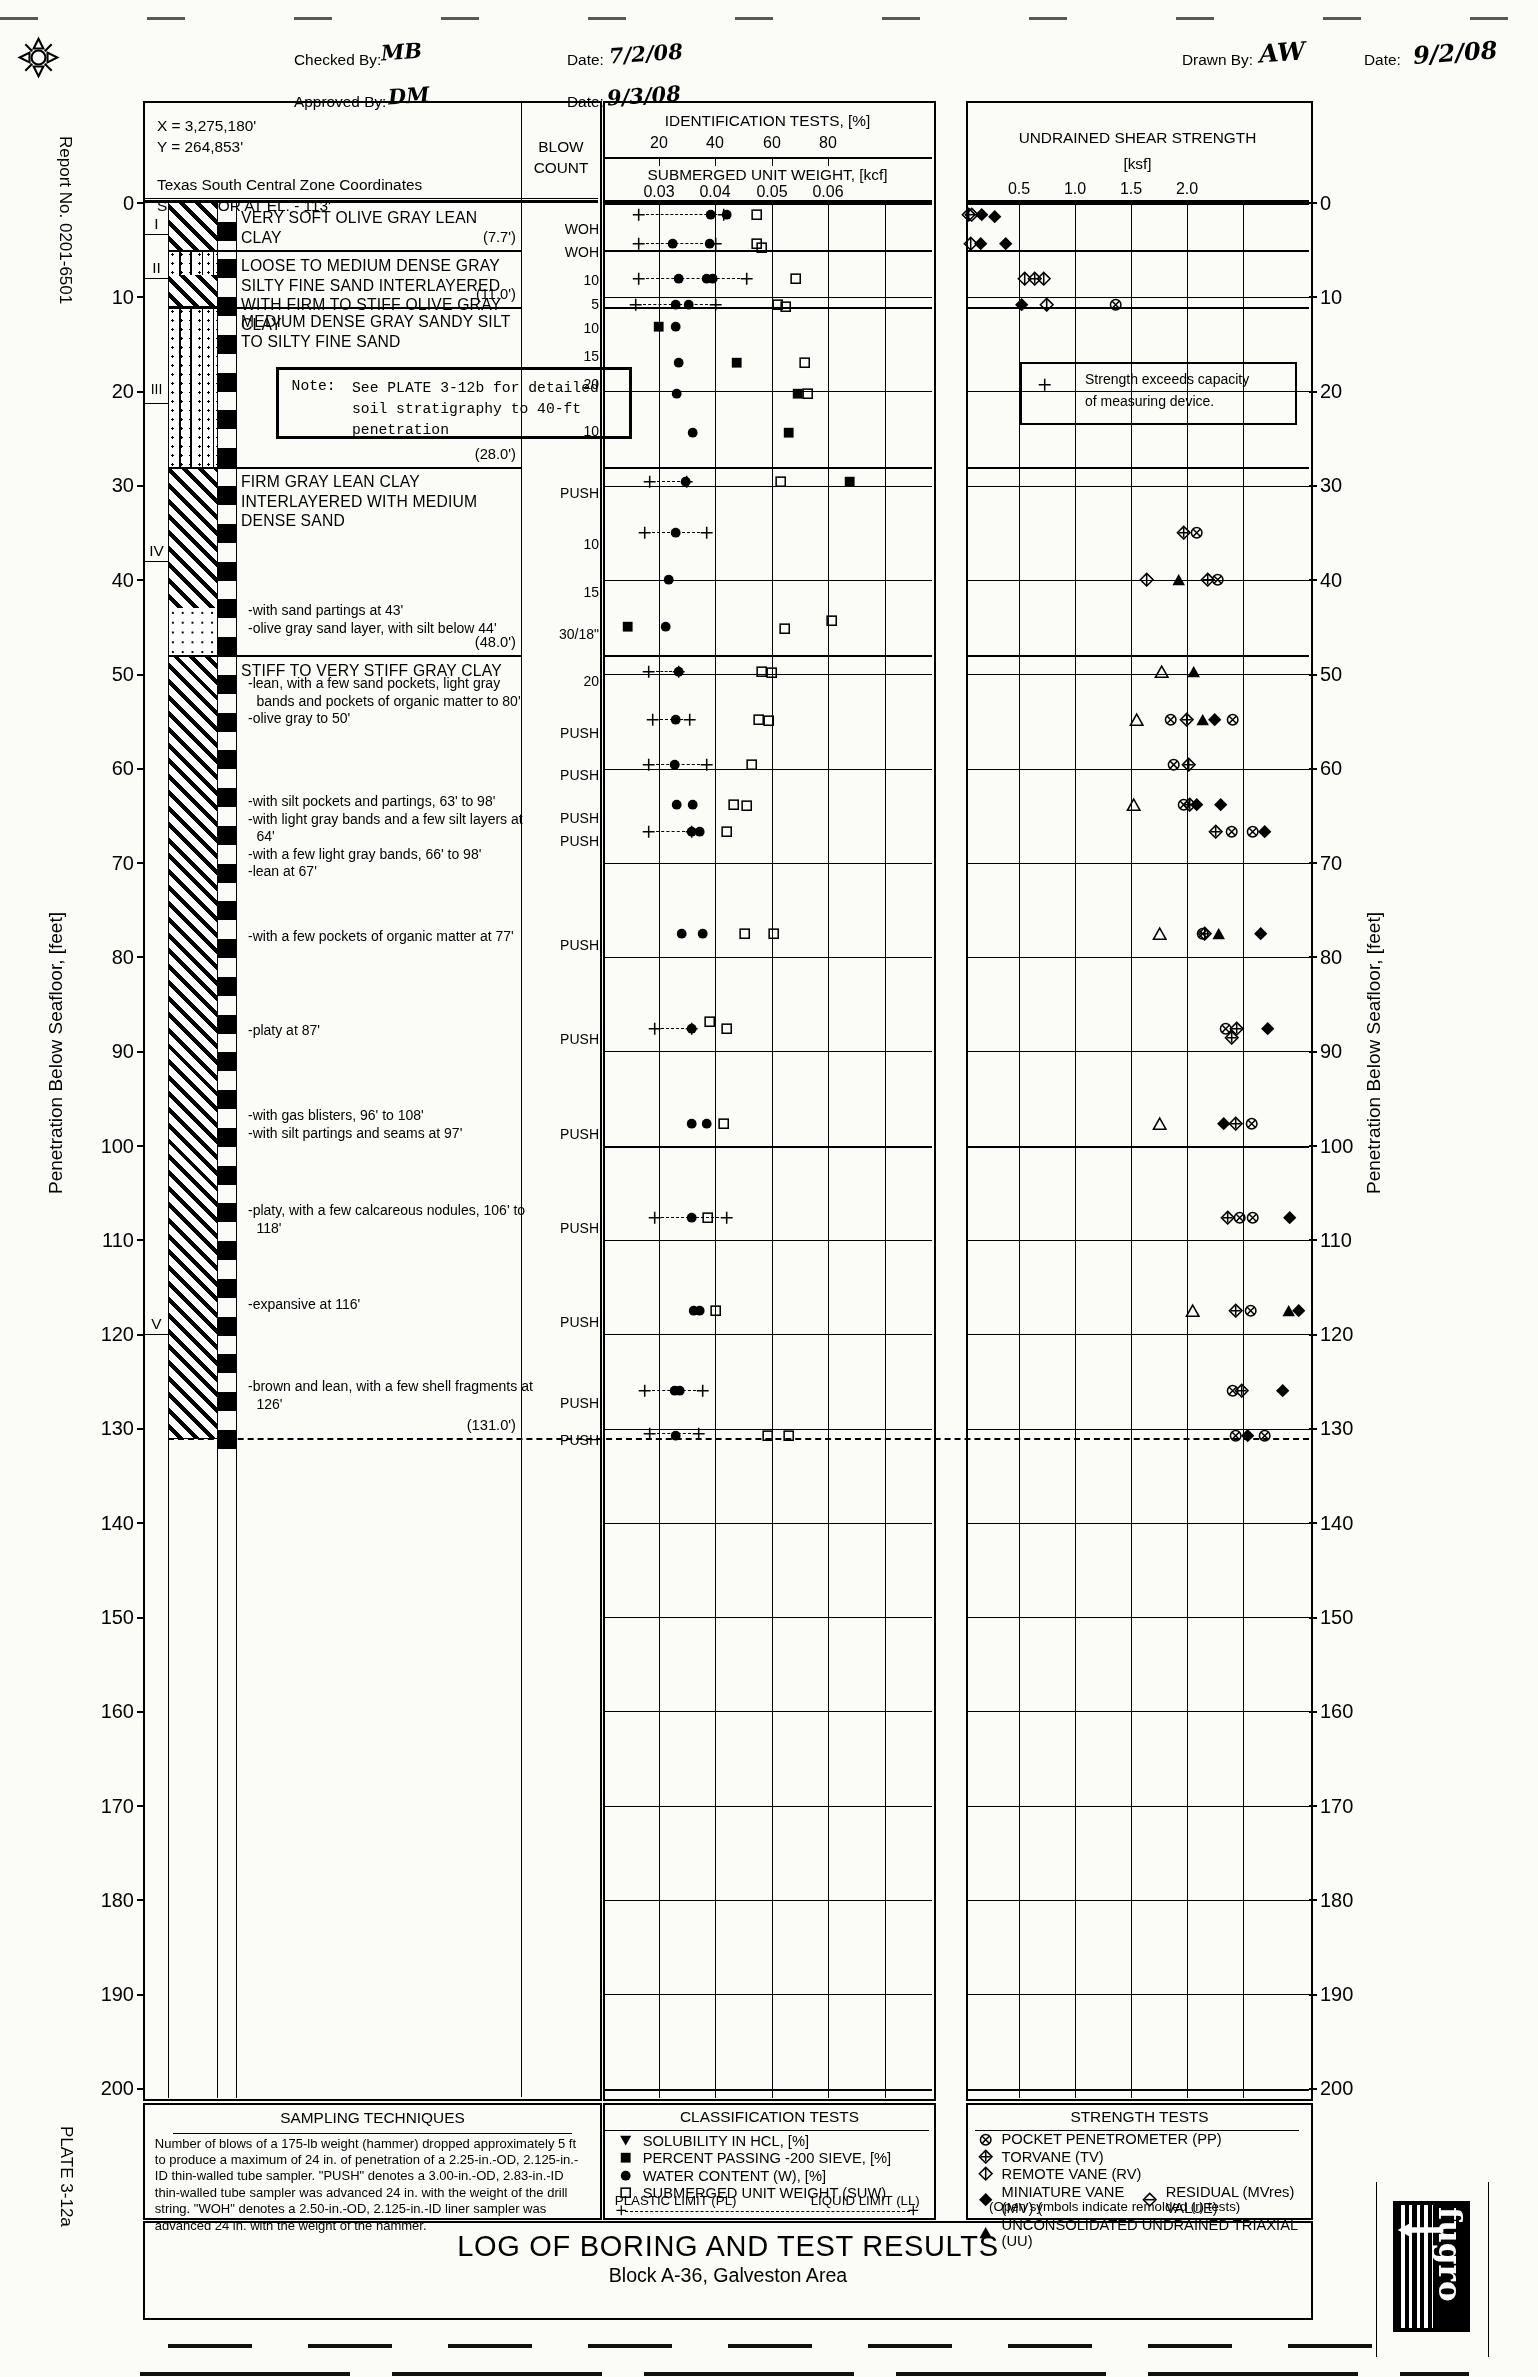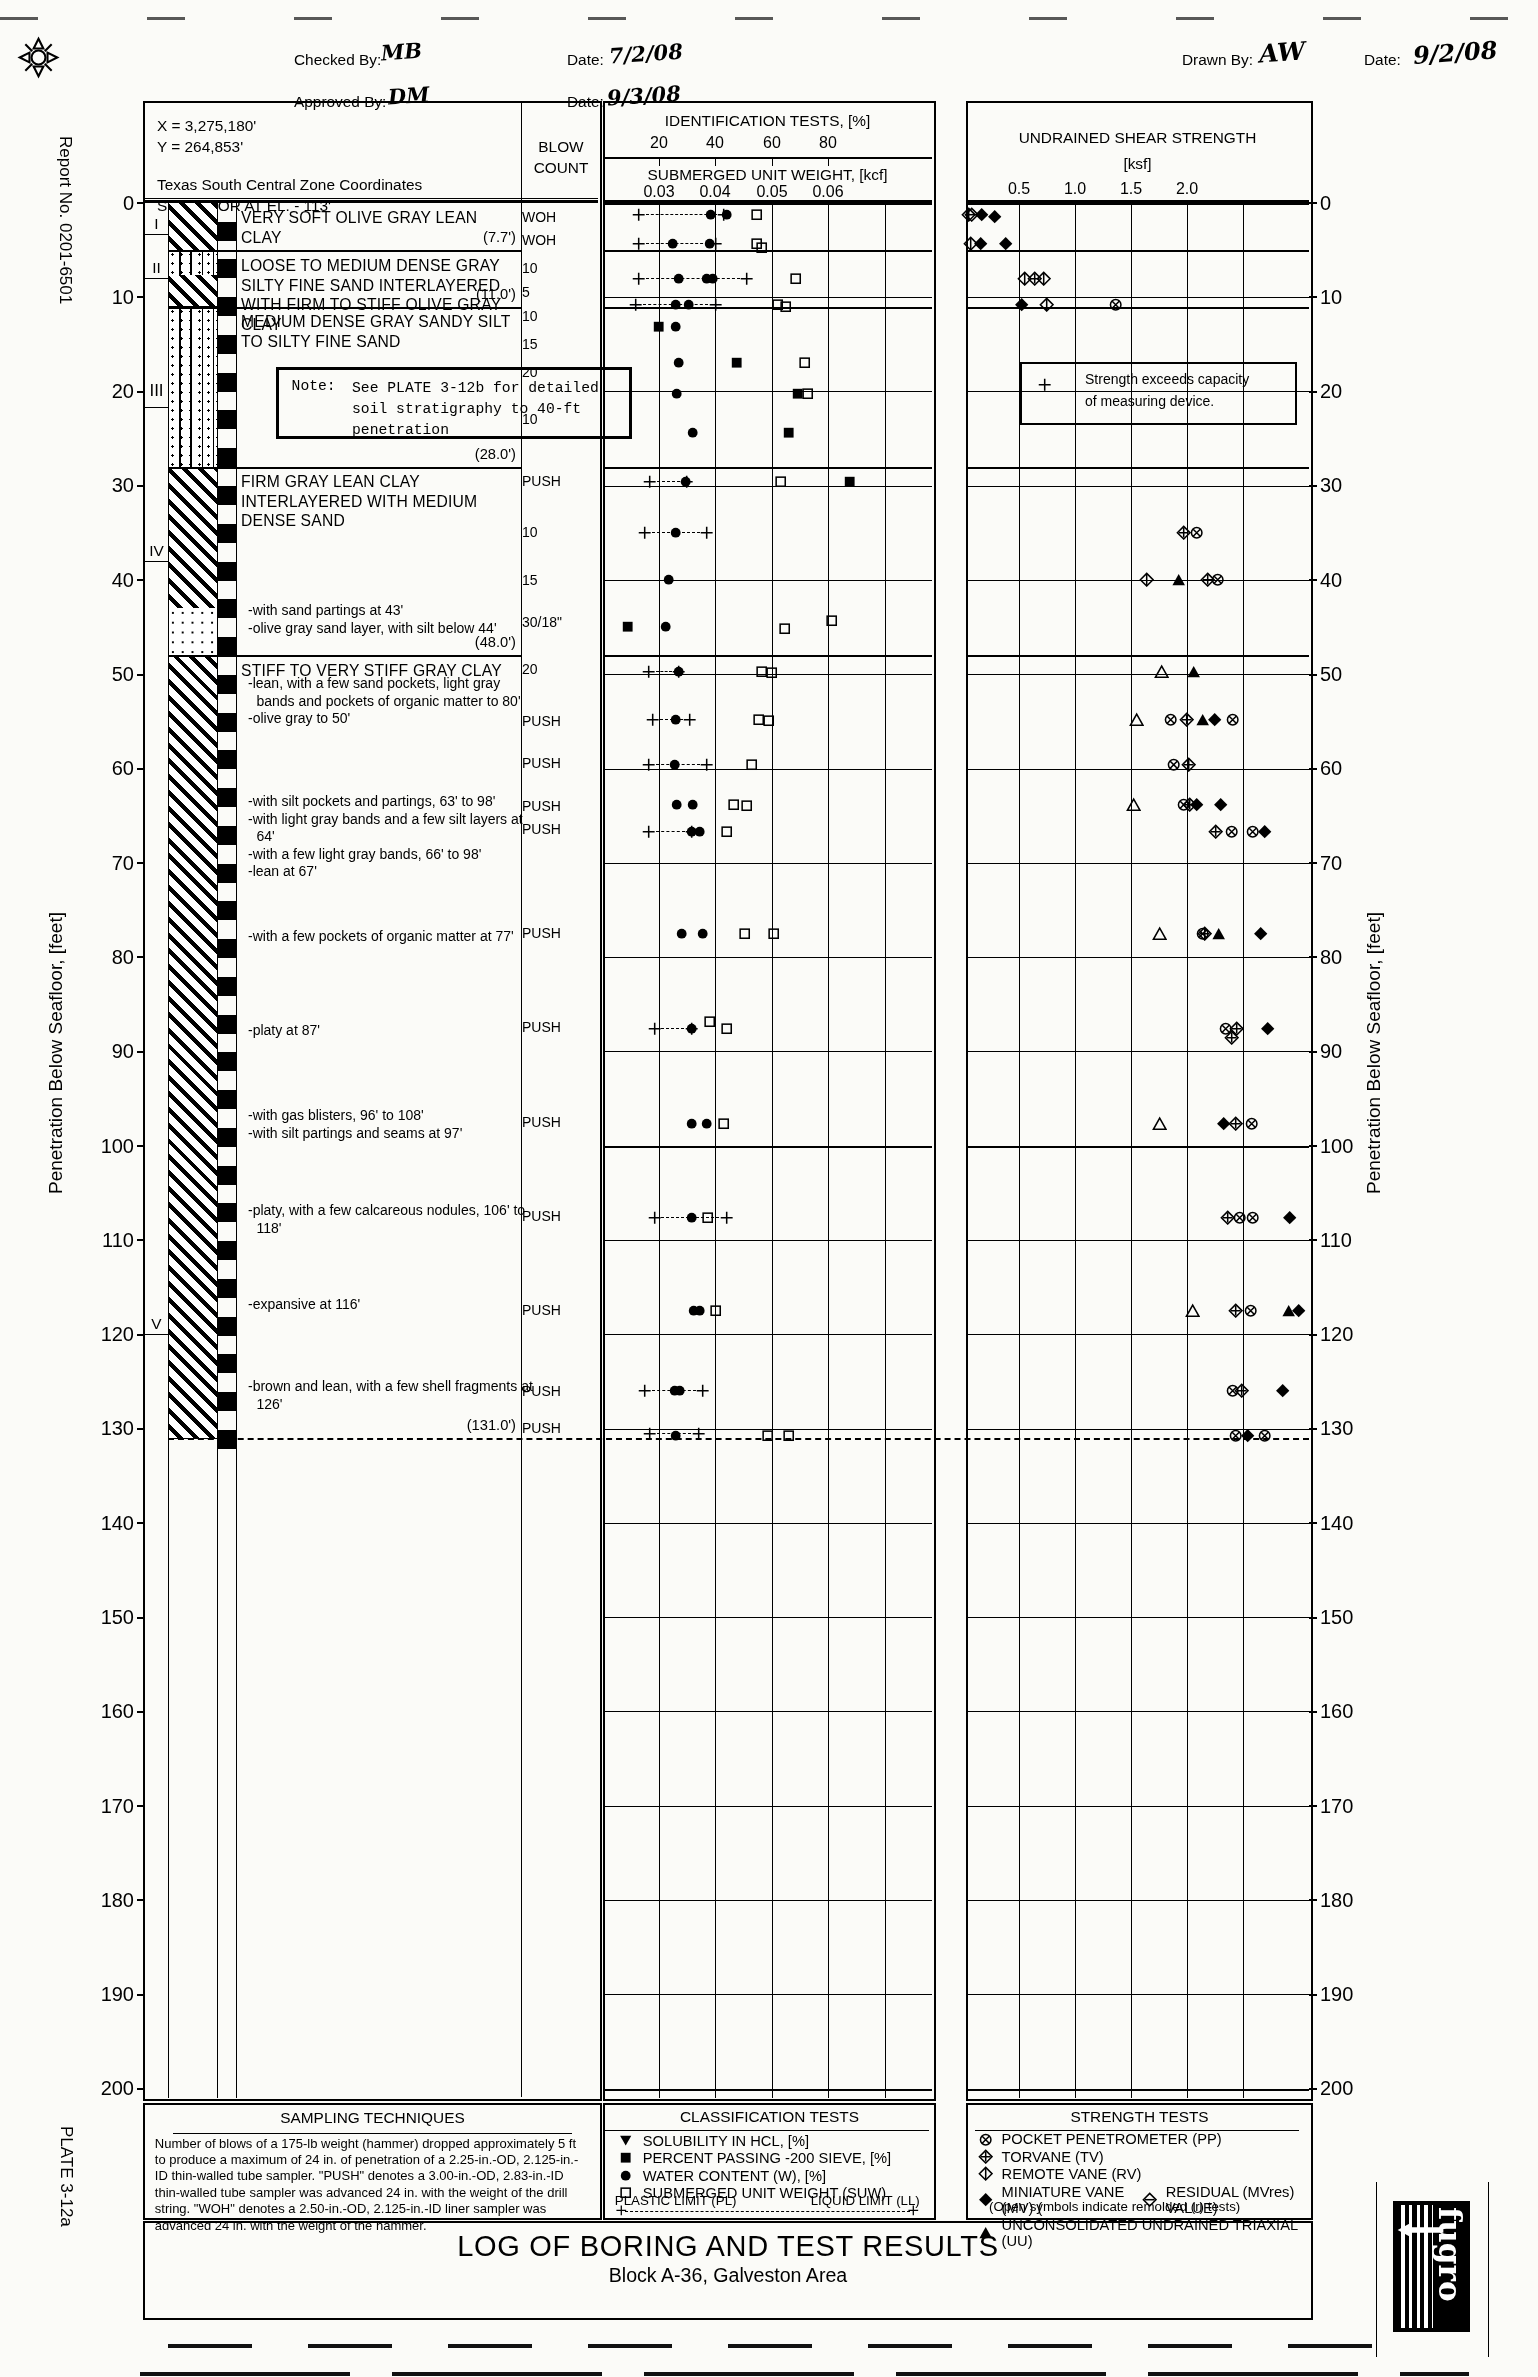--- a/index.html
+++ b/index.html
@@ -7,21 +7,21 @@
        font-family:"Liberation Sans",sans-serif;color:#000;overflow:hidden;}
   .abs{position:absolute;}
   .box{position:absolute;border:2.1px solid #000;background:transparent;}
   .vtext-cw{writing-mode:vertical-rl;}
   .vtext-ccw{transform:rotate(-90deg);transform-origin:center;}
   .hline{position:absolute;background:#000;}
   .vline{position:absolute;background:#000;}
   .dashline{position:absolute;border-top:2.1px dashed #000;}
   .deplabel{position:absolute;font-size:20px;}
   .gridlabel{position:absolute;font-size:16px;text-align:center;}
-  .blow{position:absolute;font-size:14px;width:77px;text-align:left;}
+  .blow{position:absolute;font-size:14px;width:77px;text-align:right;margin-top:12px;}
   .ltitle{position:absolute;font-size:15.7px;font-weight:500;width:281px;line-height:19.6px;letter-spacing:0.2px;}
   .lbullet{position:absolute;font-size:14px;width:288px;line-height:17.5px;}
   .lbullet div{text-indent:-8.4px;padding-left:8.4px;}
   .dlab{position:absolute;font-size:14.7px;}
   .sym{position:absolute;width:15.4px;height:15.4px;}
   .sym svg{display:block;}
   .legend-row{display:flex;align-items:center;gap:9.8px;font-size:14.7px;margin:1.4px 0 1.4px 12.6px;}
   .legend-row .s{width:15.4px;height:15.4px;flex:0 0 15.4px;}
   .hand{font-family:"DejaVu Serif",serif;font-style:italic;font-weight:bold;font-size:21px;transform:rotate(-4deg);}
   .pat-clay{background:repeating-linear-gradient(45deg,#fff 0 7px,#000 7px 11.2px);}
@@ -411,21 +411,21 @@
     <div class="abs" style="left:218px;top:1166px;width:18px;height:19px;background:#000;"></div>
     <div class="abs" style="left:218px;top:1203px;width:18px;height:19px;background:#000;"></div>
     <div class="abs" style="left:218px;top:1241px;width:18px;height:19px;background:#000;"></div>
     <div class="abs" style="left:218px;top:1279px;width:18px;height:19px;background:#000;"></div>
     <div class="abs" style="left:218px;top:1317px;width:18px;height:19px;background:#000;"></div>
     <div class="abs" style="left:218px;top:1354px;width:18px;height:19px;background:#000;"></div>
     <div class="abs" style="left:218px;top:1392px;width:18px;height:19px;background:#000;"></div>
     <div class="abs" style="left:218px;top:1430px;width:18px;height:19px;background:#000;"></div>
     <div class="abs" style="left:145px;top:215px;width:23px;text-align:center;font-size:15.4px;border-bottom:1.4px solid #000;padding-bottom:1.4px;">I</div>
     <div class="abs" style="left:145px;top:259px;width:23px;text-align:center;font-size:15.4px;border-bottom:1.4px solid #000;padding-bottom:1.4px;">II</div>
-    <div class="abs" style="left:145px;top:381px;width:23px;text-align:center;font-size:17px;border-bottom:1.4px solid #000;padding-bottom:6px;">III</div>
+    <div class="abs" style="left:145px;top:381px;width:23px;text-align:center;font-size:14px;border-bottom:1.4px solid #000;padding-bottom:6px;">III</div>
     <div class="abs" style="left:145px;top:542px;width:23px;text-align:center;font-size:15.4px;border-bottom:1.4px solid #000;padding-bottom:1.4px;">IV</div>
     <div class="abs" style="left:145px;top:1315px;width:23px;text-align:center;font-size:15.4px;border-bottom:1.4px solid #000;padding-bottom:1.4px;">V</div>
     <div class="hline" style="left:168px;top:250px;width:353px;height:1.7px;"></div>
     <div class="hline" style="left:603px;top:250px;width:329px;height:1.7px;"></div>
     <div class="hline" style="left:966px;top:250px;width:343px;height:1.7px;"></div>
     <div class="hline" style="left:168px;top:307px;width:353px;height:1.7px;"></div>
     <div class="hline" style="left:603px;top:307px;width:329px;height:1.7px;"></div>
     <div class="hline" style="left:966px;top:307px;width:343px;height:1.7px;"></div>
     <div class="hline" style="left:168px;top:467px;width:353px;height:1.7px;"></div>
     <div class="hline" style="left:603px;top:467px;width:329px;height:1.7px;"></div>

